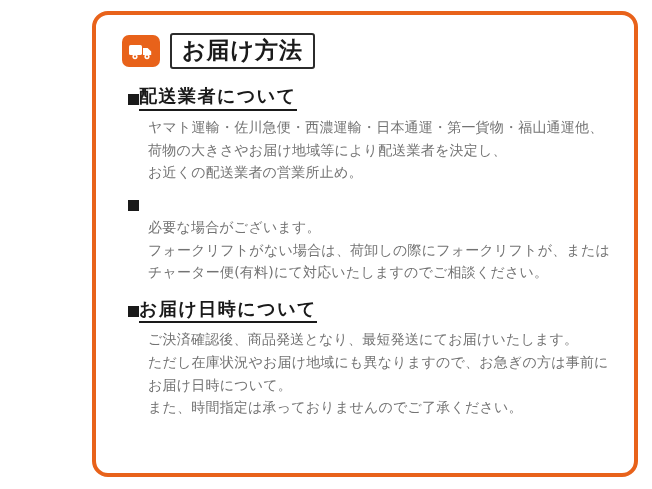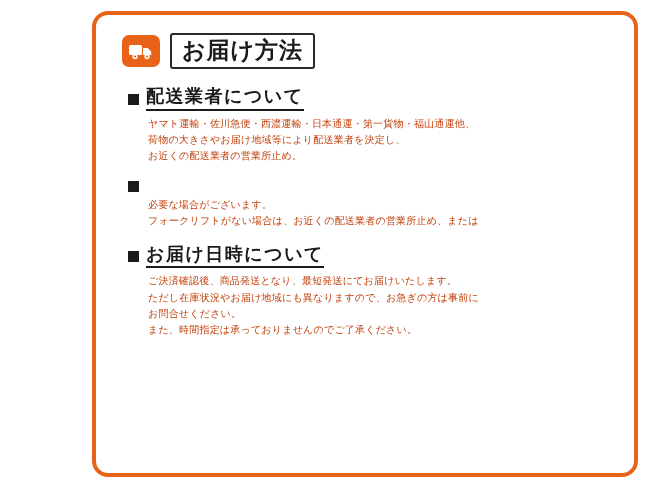--- a/index.html
+++ b/index.html
@@ -61,21 +61,20 @@
     color: #1a1a1a;
     line-height: 1.15;
   }
   .section {
     margin-bottom: 14px;
   }
   .section:last-child { margin-bottom: 0; }
   .sec-head {
     display: flex;
     align-items: center;
-    gap: 7px;
     margin-bottom: 5px;
     padding-left: 6px;
   }
   .sq {
     width: 11px;
     height: 11px;
     background: #1a1a1a;
     flex: 0 0 auto;
     margin-top: 2px;
   }
@@ -85,22 +84,22 @@
     color: #1a1a1a;
     letter-spacing: 1.5px;
     border-bottom: 2px solid #1a1a1a;
     padding-bottom: 1px;
     line-height: 1.25;
   }
   .body-lines {
     padding-left: 26px;
   }
   .line {
-    font-size: 10px;
-    color: #c2410c;
+    font-size: 14px;
+    color: #737373;
     line-height: 1.62;
     letter-spacing: 0.2px;
     white-space: nowrap;
   }
 </style>
 </head>
 <body>
 
 <div class="page">
   <div class="card">
@@ -131,32 +130,33 @@
           <div class="line">お近くの配送業者の営業所止め。</div>
         </div>
       </div>
 
       <div class="section">
         <div class="sec-head">
           <span class="sq"></span>
         </div>
         <div class="body-lines">
           <div class="line">必要な場合がございます。</div>
-          <div class="line">フォークリフトがない場合は、お近くの配送業者の営業所止め、または</div>
+          <div class="line">フォークリフトがない場合は、荷卸しの際にフォークリフトが、または</div>
+          <div class="line">チャーター便(有料)にて対応いたしますのでご相談ください。</div>
         </div>
       </div>
 
       <div class="section">
         <div class="sec-head">
           <span class="sq"></span>
           <span class="sec-title">お届け日時について</span>
         </div>
         <div class="body-lines">
           <div class="line">ご決済確認後、商品発送となり、最短発送にてお届けいたします。</div>
           <div class="line">ただし在庫状況やお届け地域にも異なりますので、お急ぎの方は事前に</div>
-          <div class="line">お問合せください。</div>
+          <div class="line">お届け日時について。</div>
           <div class="line">また、時間指定は承っておりませんのでご了承ください。</div>
         </div>
       </div>
 
     </div>
   </div>
 </div>
 
 </body></html>

